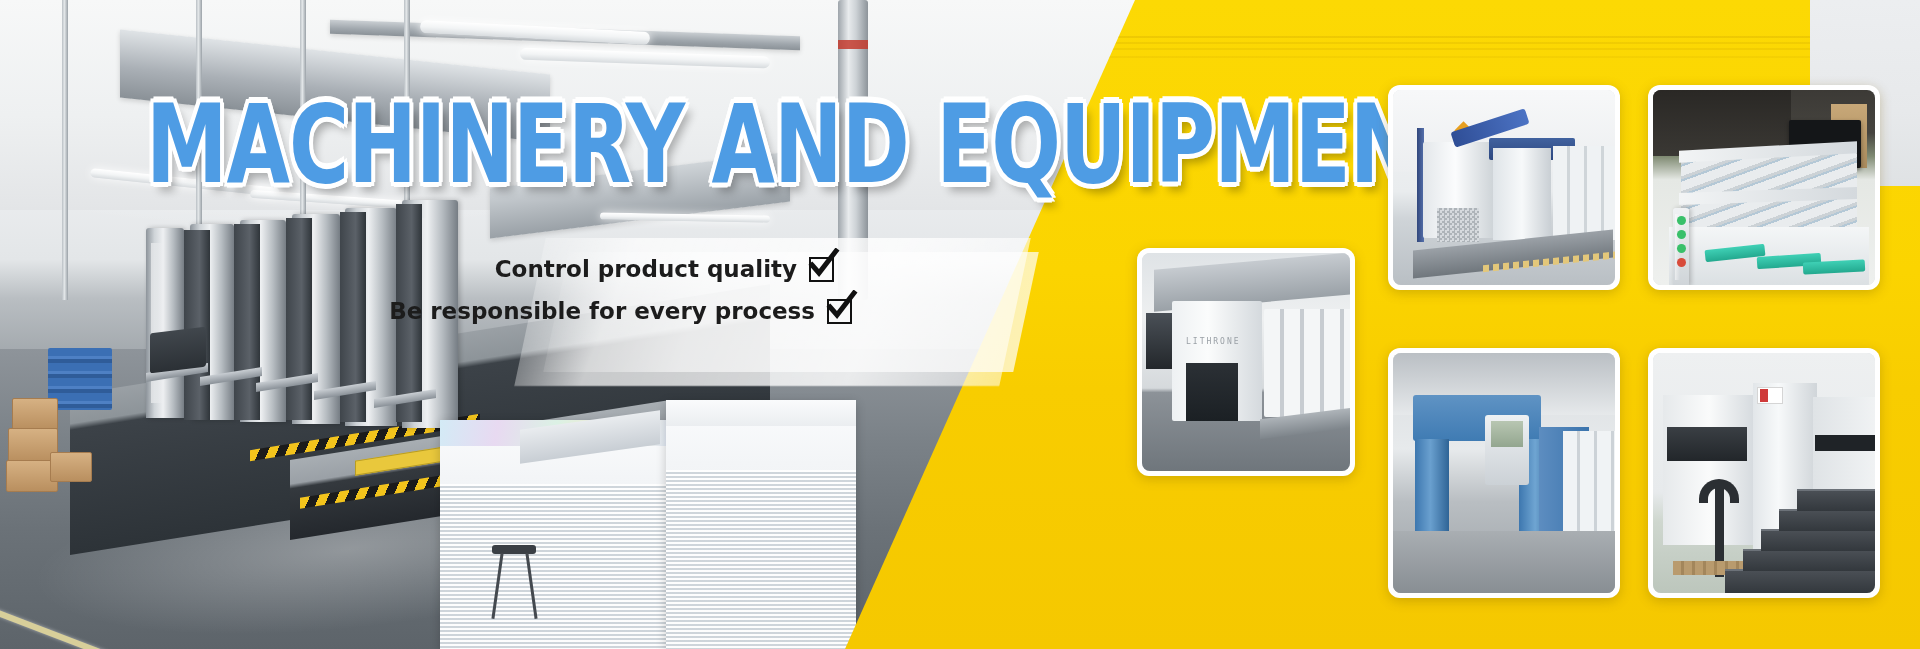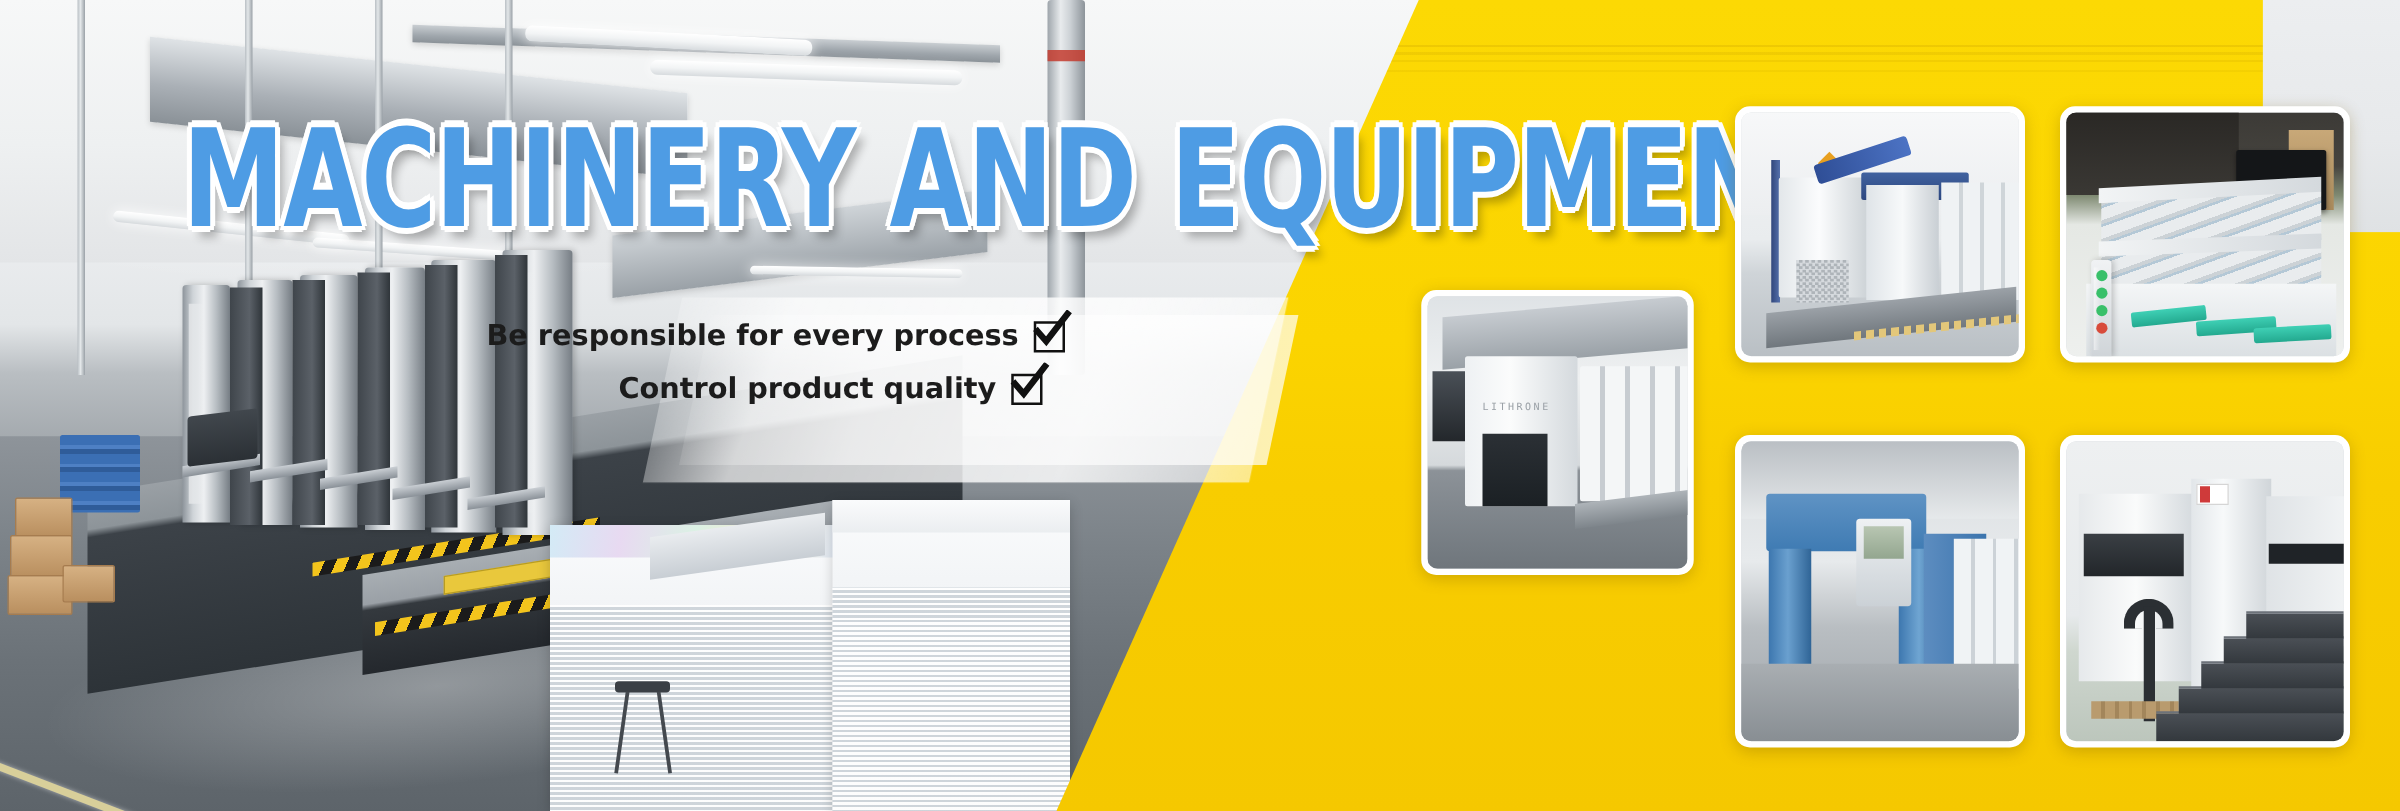--- a/index.html
+++ b/index.html
@@ -247,21 +247,21 @@
     padding:5px;
     box-shadow:0 3px 12px rgba(120,90,0,.30);
   }
   .thumb .inner{
     width:100%; height:100%;
     border-radius:8px;
     overflow:hidden;
     position:relative;
     background:#d9dde0;
   }
-  .t-center{ left:1137px; top:232px; width:218px; height:228px; }
+  .t-center{ left:1137px; top:248px; width:218px; height:228px; }
   .t-tl    { left:1388px; top:85px;  width:232px; height:205px; }
   .t-tr    { left:1648px; top:85px;  width:232px; height:205px; }
   .t-bl    { left:1388px; top:348px; width:232px; height:250px; }
   .t-br    { left:1648px; top:348px; width:232px; height:250px; }
 
   
   .art-lithrone{
     position:absolute; inset:0;
     background:linear-gradient(180deg,#dfe3e6 0%,#eef0f1 30%,#d5d9dc 62%,#8c9298 64%,#6f767c 100%);
   }
@@ -545,31 +545,31 @@
 
   </div>
 
   <div class="glass"></div>
   <div class="glass2"></div>
 
   <div class="title">MACHINERY AND EQUIPMENT</div>
 
   <div class="bullets">
 
-    <div class="bline b1">
-      <span class="txt">Be responsible for every process</span>
+    <div class="bline b2">
+      <span class="txt">Control product quality</span>
       <span class="chk">
         <svg viewBox="0 0 34 34" aria-hidden="true">
           <path d="M6 17 L13 25 L30 3" fill="none" stroke="#111" stroke-width="5" stroke-linecap="square"></path>
         </svg>
       </span>
     </div>
 
-    <div class="bline b2">
-      <span class="txt">Control product quality</span>
+    <div class="bline b1">
+      <span class="txt">Be responsible for every process</span>
       <span class="chk">
         <svg viewBox="0 0 34 34" aria-hidden="true">
           <path d="M6 17 L13 25 L30 3" fill="none" stroke="#111" stroke-width="5" stroke-linecap="square"></path>
         </svg>
       </span>
     </div>
 
   </div>
 
   <div class="thumb t-center">

